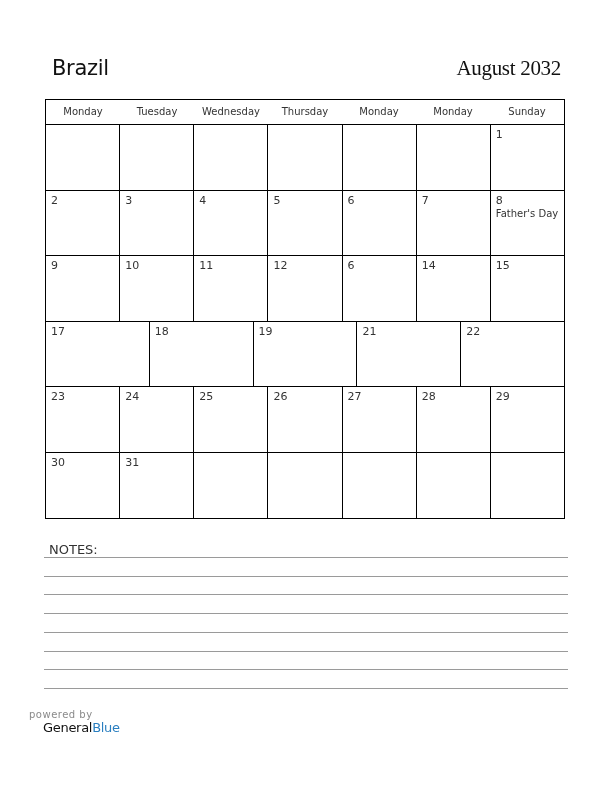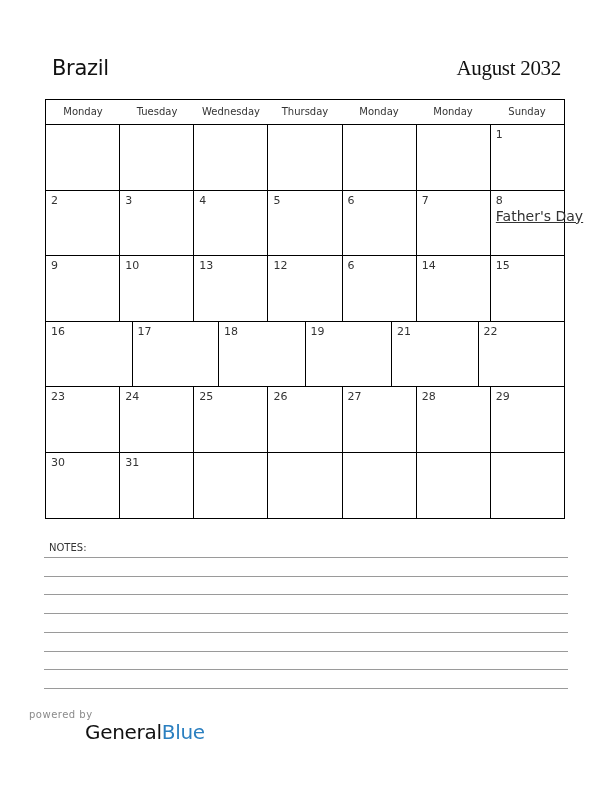--- a/index.html
+++ b/index.html
@@ -8,25 +8,25 @@
   .title-left { position: absolute; left: 52px; top: 56px; font-size: 21px; font-weight: normal; color: #111; letter-spacing: -0.3px; }
   .title-right { position: absolute; right: 51px; top: 56px; font-size: 21px; color: #111; letter-spacing: -0.3px; font-family: Liberation Serif, serif; }
   .cal { position: absolute; left: 45px; top: 99px; width: 520px; border: 1px solid #000; box-sizing: border-box; }
   .hdr { display: flex; height: 24px; border-bottom: 1px solid #000; }
   .hdr div { flex: 1; text-align: center; font-size: 10px; line-height: 24px; color: #333; }
   .row { display: flex; height: 65.5px; border-bottom: 1px solid #000; box-sizing: border-box; }
   .row:last-child { border-bottom: none; }
   .cell { flex: 1; border-right: 1px solid #000; position: relative; box-sizing: border-box; }
   .cell:last-child { border-right: none; }
   .num { position: absolute; left: 5px; top: 3px; font-size: 11px; color: #333; }
-  .evt { position: absolute; left: 5px; top: 17px; font-size: 14px; color: #333; white-space: nowrap; text-decoration: underline; }
-  .notes-label { position: absolute; left: 49px; top: 542px; font-size: 10px; color: #333; }
+  .evt { position: absolute; left: 5px; top: 17px; font-size: 10px; color: #333; white-space: nowrap; }
+  .notes-label { position: absolute; left: 49px; top: 542px; font-size: 13px; color: #333; }
   .note-line { position: absolute; left: 44px; width: 524px; height: 1px; background: #9a9a9a; }
   .powered { position: absolute; left: 29px; top: 709px; font-size: 10px; color: #8a8a8a; letter-spacing: 0.5px; }
-  .brand { position: absolute; left: 43px; top: 720px; font-size: 20px; letter-spacing: -0.3px; margin-left: 42px; }
+  .brand { position: absolute; left: 43px; top: 720px; font-size: 13px; letter-spacing: -0.3px; }
   .brand .g { color: #111; }
   .brand .b { color: #2a7fc0; }
 </style>
 </head>
 <body>
 
 <div class="title-left">Brazil</div>
 <div class="title-right">August 2032</div>
 
 <div class="cal">
@@ -88,39 +88,36 @@
         </div>
       </div>
       <div class="row">
         <div class="cell">
           <span class="num">9</span>
         </div>
         <div class="cell">
           <span class="num">10</span>
         </div>
         <div class="cell">
-          <span class="num">13</span>
+          <span class="num">11</span>
         </div>
         <div class="cell">
           <span class="num">12</span>
         </div>
         <div class="cell">
           <span class="num">6</span>
         </div>
         <div class="cell">
           <span class="num">14</span>
         </div>
         <div class="cell">
           <span class="num">15</span>
         </div>
       </div>
       <div class="row">
-        <div class="cell">
-          <span class="num">16</span>
-        </div>
         <div class="cell">
           <span class="num">17</span>
         </div>
         <div class="cell">
           <span class="num">18</span>
         </div>
         <div class="cell">
           <span class="num">19</span>
         </div>
         <div class="cell">

